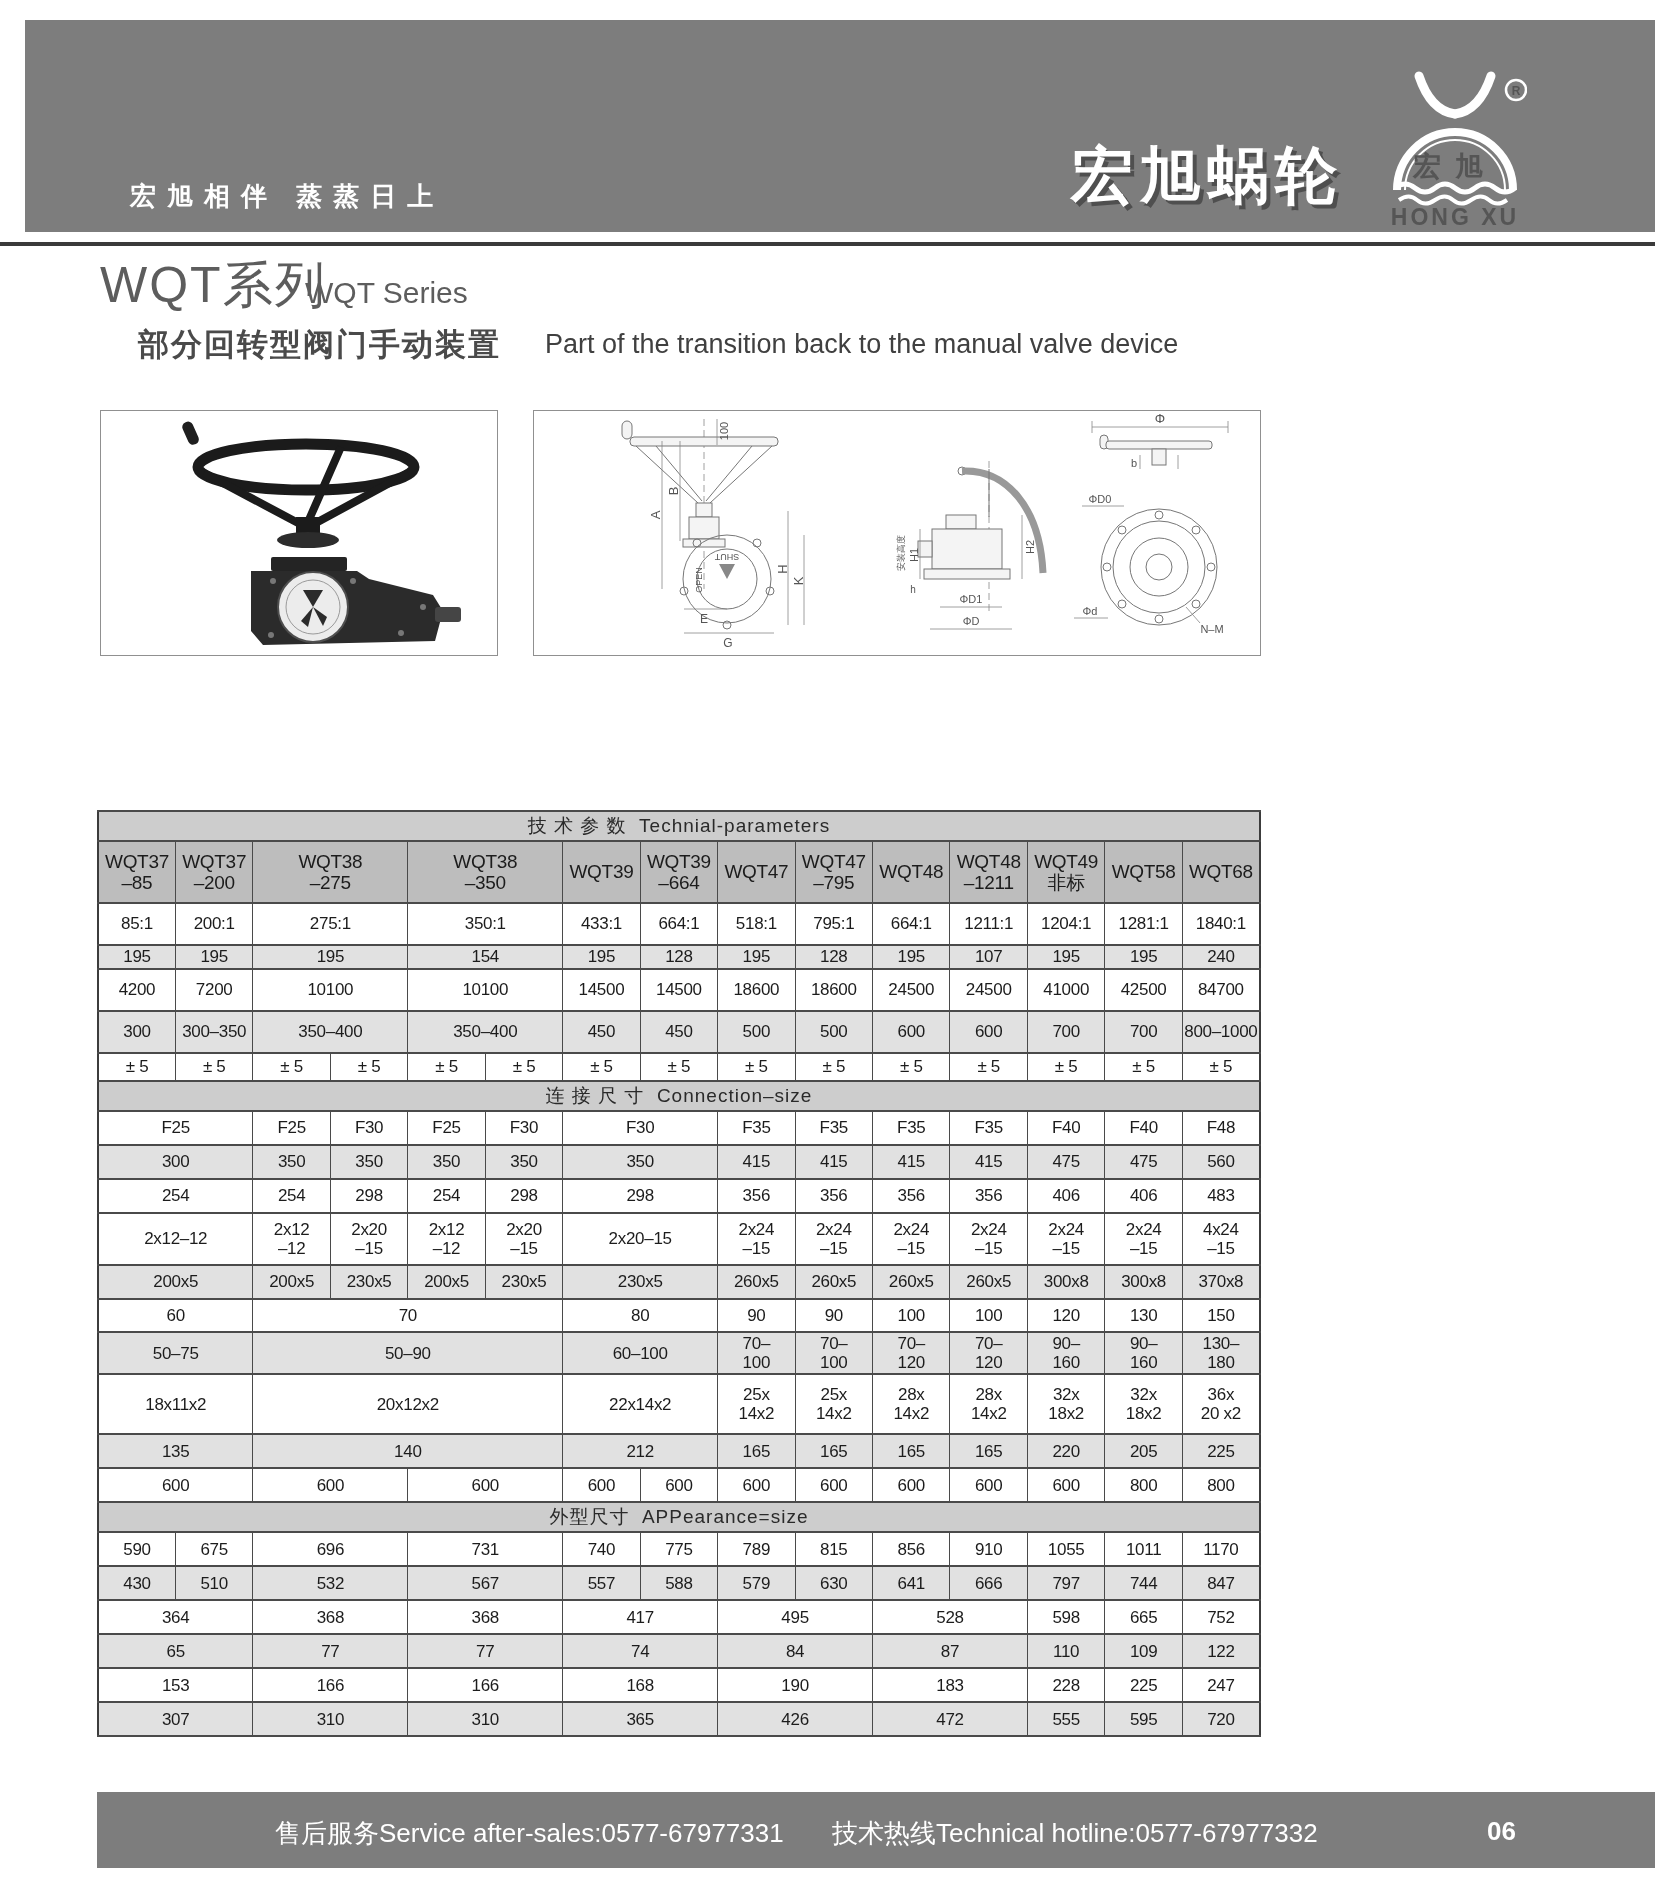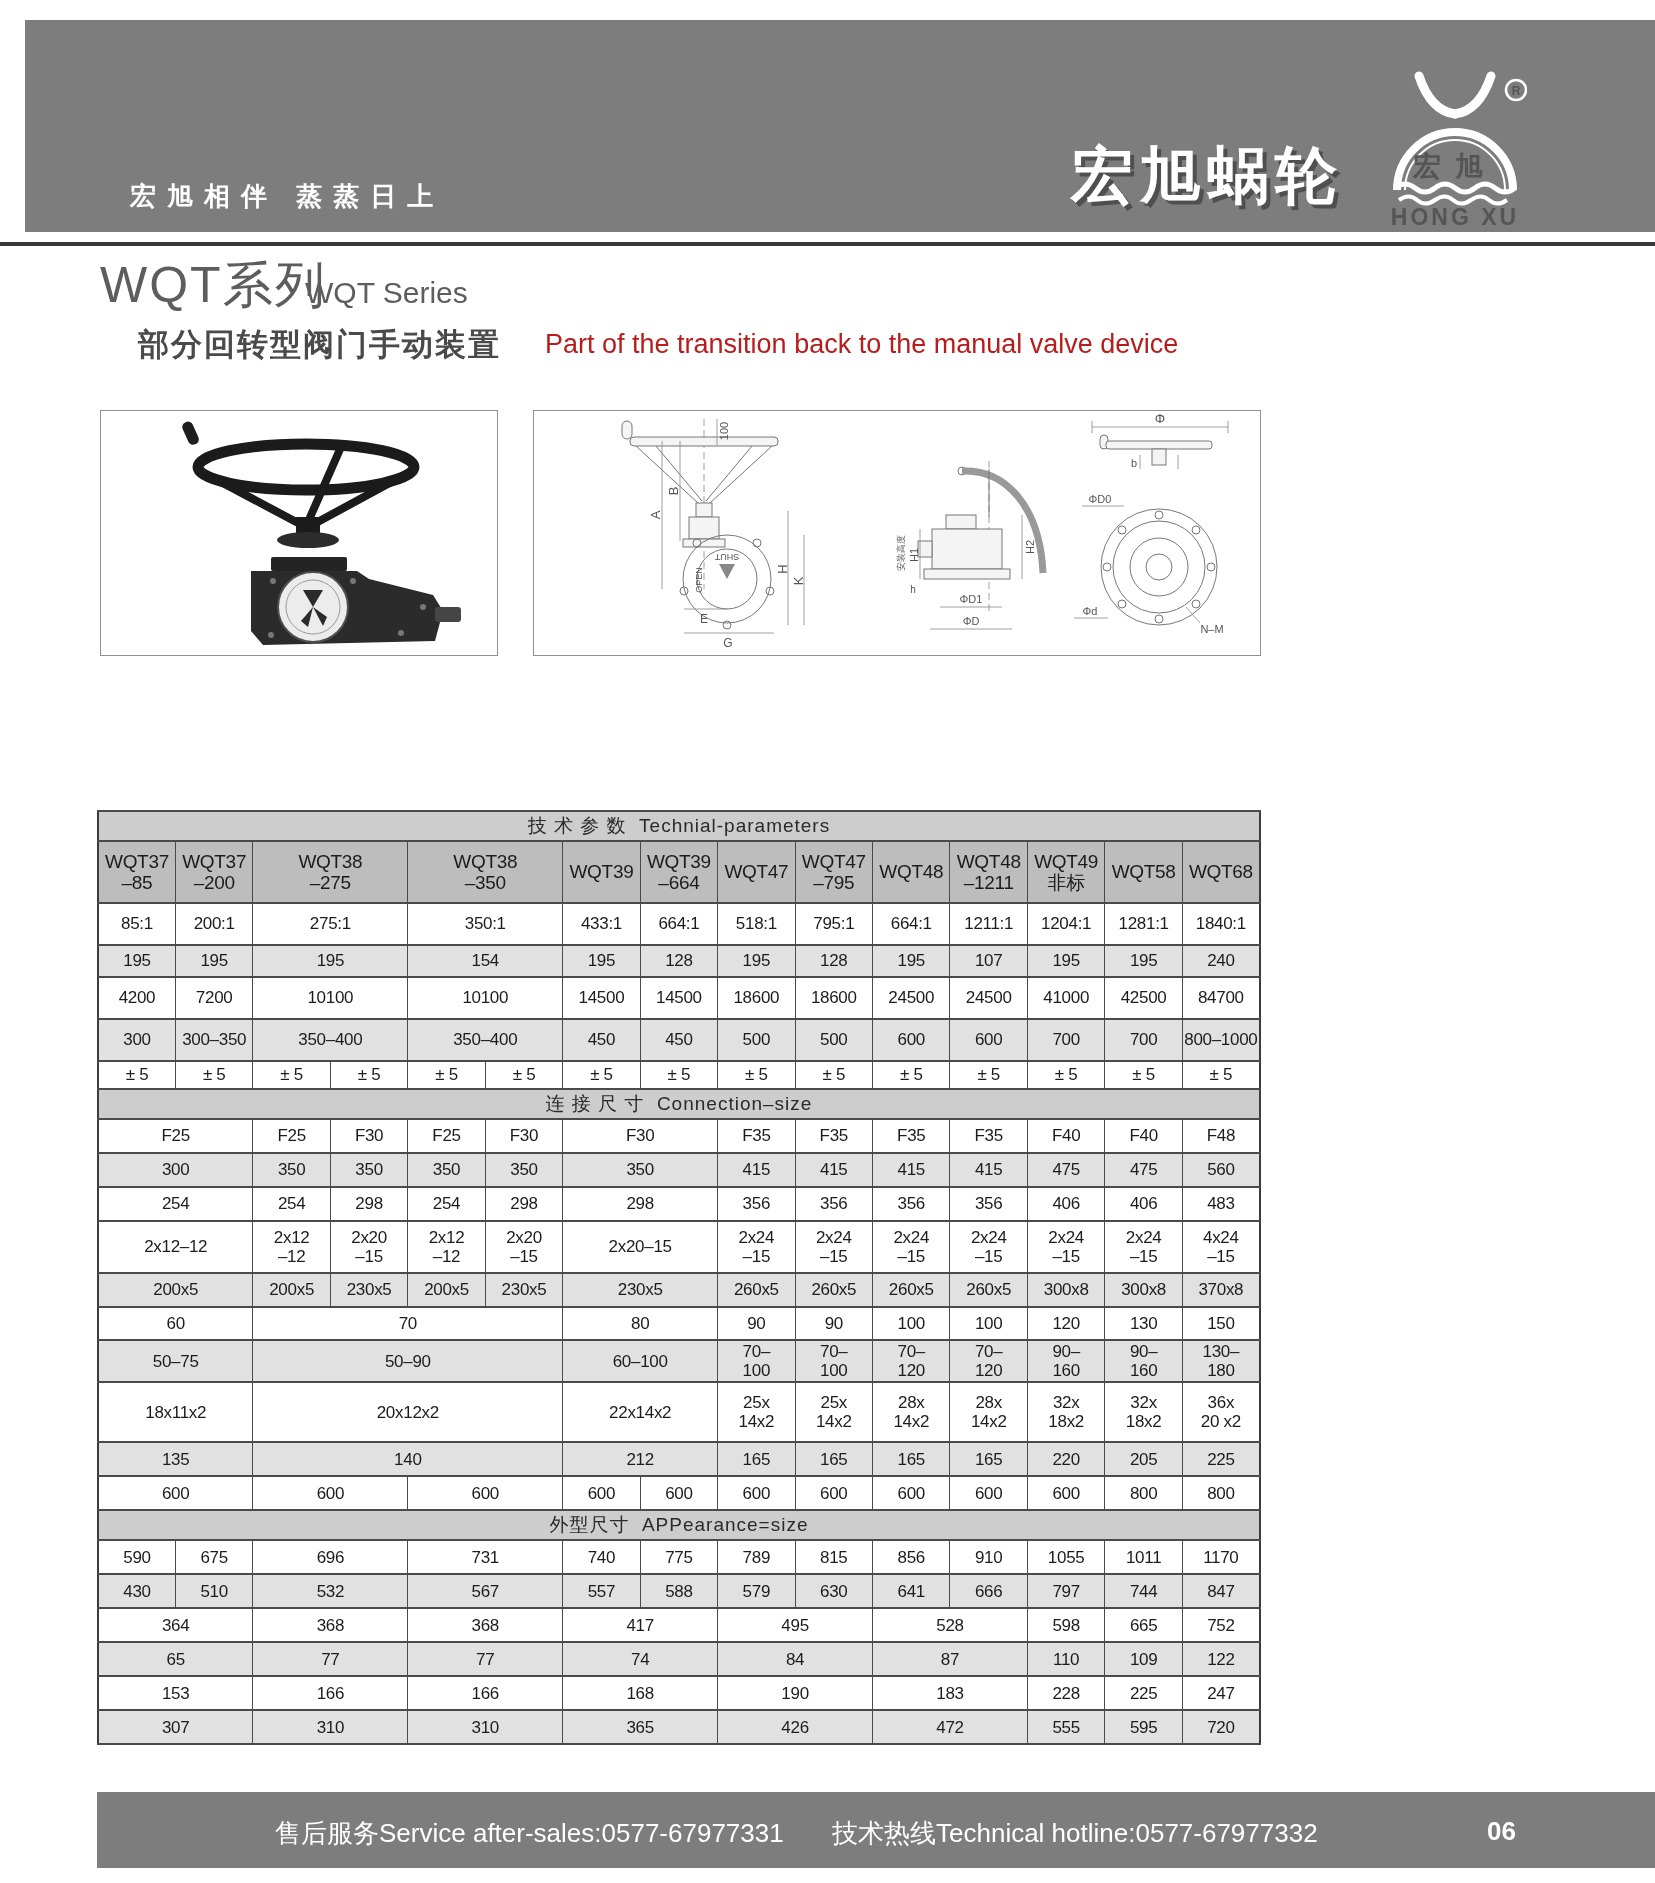--- a/index.html
+++ b/index.html
@@ -6,21 +6,21 @@
   body{width:1655px;height:1883px;position:relative;font-family:"Liberation Sans",sans-serif;color:#222;overflow:hidden;}
   .band{position:absolute;background:#7d7d7d;}
   .header-band{left:25px;top:20px;right:0;height:212px;}
   .slogan{position:absolute;left:105px;bottom:18px;color:#fff;font-size:26px;font-weight:bold;letter-spacing:11px;}
   .brand{position:absolute;right:312px;bottom:14px;color:#fff;font-size:62px;font-weight:bold;letter-spacing:6px;text-shadow:4px 4px 0 #4f4f4f;}
   .logo{position:absolute;right:128px;top:50px;width:144px;height:158px;}
   .divider{position:absolute;left:0;top:242px;width:100%;height:4px;background:#3a3a3a;}
   .title-cn{position:absolute;left:100px;top:252px;font-size:50px;color:#5d5d5d;letter-spacing:2px;}
   .title-en{position:absolute;left:305px;top:276px;font-size:30px;color:#5d5d5d;}
   .subtitle-cn{position:absolute;left:138px;top:324px;font-size:31px;font-weight:bold;color:#4a4a4a;letter-spacing:2px;}
-  .subtitle-en{position:absolute;left:545px;top:329px;font-size:27px;color:#b91c1c;}
+  .subtitle-en{position:absolute;left:545px;top:329px;font-size:27px;color:#404040;}
   .imgbox{position:absolute;top:410px;height:244px;background:#fff;border:1px solid #909090;}
   .imgbox.left{left:100px;width:396px;}
   .imgbox.right{left:533px;width:726px;}
   .spec-wrap{position:absolute;left:97px;top:810px;width:1162px;}
   table{border-collapse:collapse;table-layout:fixed;width:1162px;}
   td,th{border-left:1px solid #4a4a4a;border-right:1px solid #4a4a4a;border-top:2px solid #4a4a4a;border-bottom:2px solid #4a4a4a;
      text-align:center;vertical-align:middle;font-size:17px;letter-spacing:-0.3px;white-space:pre;line-height:1.12;padding:1px 0;color:#1c1c1c;}
   table{border:2px solid #3c3c3c;}
   td.shade{background:#e1e1e1;}
   td.sec{background:#cdcdcd;font-size:19px;letter-spacing:1px;color:#2a2a2a;}
@@ -227,21 +227,21 @@
             <td>433:1</td>
             <td>664:1</td>
             <td>518:1</td>
             <td>795:1</td>
             <td>664:1</td>
             <td>1211:1</td>
             <td>1204:1</td>
             <td>1281:1</td>
             <td>1840:1</td>
           </tr>
-          <tr style="height: 32px; margin-top: 47px;">
+          <tr style="height: 24px; margin-top: 47px;">
             <td class="shade">195</td>
             <td class="shade">195</td>
             <td colspan="2" class="shade">195</td>
             <td colspan="2" class="shade">154</td>
             <td class="shade">195</td>
             <td class="shade">128</td>
             <td class="shade">195</td>
             <td class="shade">128</td>
             <td class="shade">195</td>
             <td class="shade">107</td>

